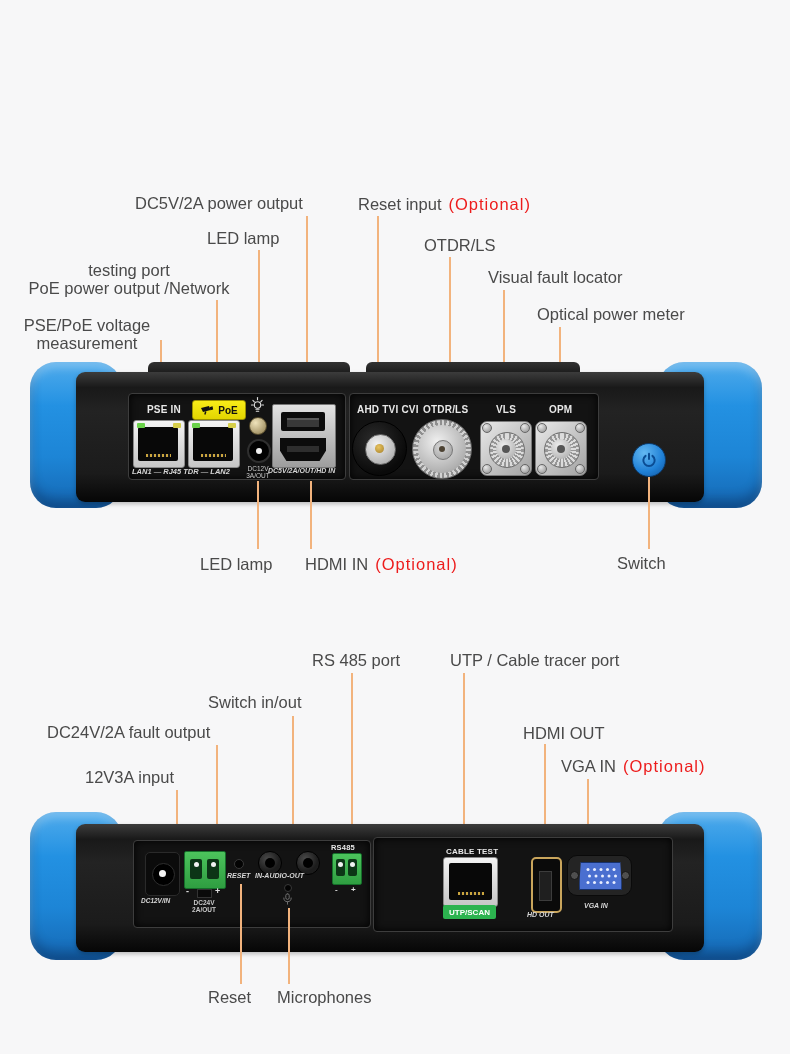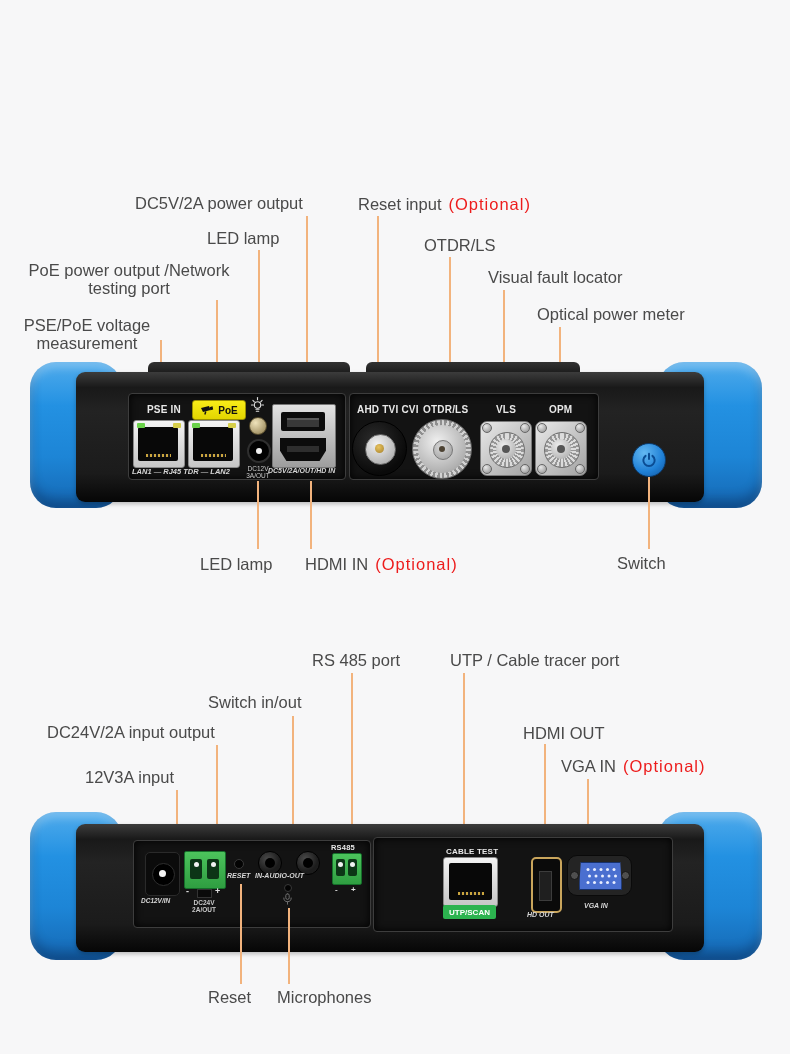--- a/index.html
+++ b/index.html
@@ -41,22 +41,22 @@
 <body>
 
 <div class="page">
 
 
   <div class="lbl" style="left:135px;top:194px;">DC5V/2A power output</div>
   <div class="lbl" style="left:358px;top:195px;"><span>Reset input</span><span class="opt">(Optional)</span></div>
   <div class="lbl" style="left:207px;top:229px;">LED lamp</div>
   <div class="lbl" style="left:424px;top:236px;">OTDR/LS</div>
   <div class="lbl lblc" style="left:18px;top:261px;width:222px;">
+    <span style="display:block;">testing port</span>
     <span style="display:block;">PoE power output /Network</span>
-    <span style="display:block;">testing port</span>
   </div>
   <div class="lbl" style="left:488px;top:268px;">Visual fault locator</div>
   <div class="lbl lblc" style="left:16px;top:316px;width:142px;">
     <span style="display:block;">PSE/PoE voltage</span>
     <span style="display:block;">measurement</span>
   </div>
   <div class="lbl" style="left:537px;top:305px;">Optical power meter</div>
 
   <div class="lead" style="left:160px;top:340px;height:52px;"></div>
   <div class="lead" style="left:216px;top:300px;height:92px;"></div>
@@ -180,21 +180,21 @@
   <div class="lead" style="left:310px;top:481px;height:68px;"></div>
   <div class="lead" style="left:648px;top:477px;height:72px;"></div>
 
   <div class="lbl" style="left:200px;top:555px;">LED lamp</div>
   <div class="lbl" style="left:305px;top:555px;"><span>HDMI IN</span><span class="opt">(Optional)</span></div>
   <div class="lbl" style="left:617px;top:554px;">Switch</div>
 
   <div class="lbl" style="left:312px;top:651px;">RS 485 port</div>
   <div class="lbl" style="left:450px;top:651px;">UTP / Cable tracer port</div>
   <div class="lbl" style="left:208px;top:693px;">Switch in/out</div>
-  <div class="lbl" style="left:47px;top:723px;">DC24V/2A input output</div>
+  <div class="lbl" style="left:47px;top:723px;">DC24V/2A fault output</div>
   <div class="lbl" style="left:523px;top:724px;">HDMI OUT</div>
   <div class="lbl" style="left:85px;top:768px;">12V3A input</div>
   <div class="lbl" style="left:561px;top:757px;"><span>VGA IN</span><span class="opt">(Optional)</span></div>
 
   <div class="lead" style="left:176px;top:790px;height:61px;"></div>
   <div class="lead" style="left:216px;top:745px;height:106px;"></div>
   <div class="lead" style="left:292px;top:716px;height:133px;"></div>
   <div class="lead" style="left:351px;top:673px;height:172px;"></div>
   <div class="lead" style="left:463px;top:673px;height:174px;"></div>
   <div class="lead" style="left:544px;top:744px;height:112px;"></div>

